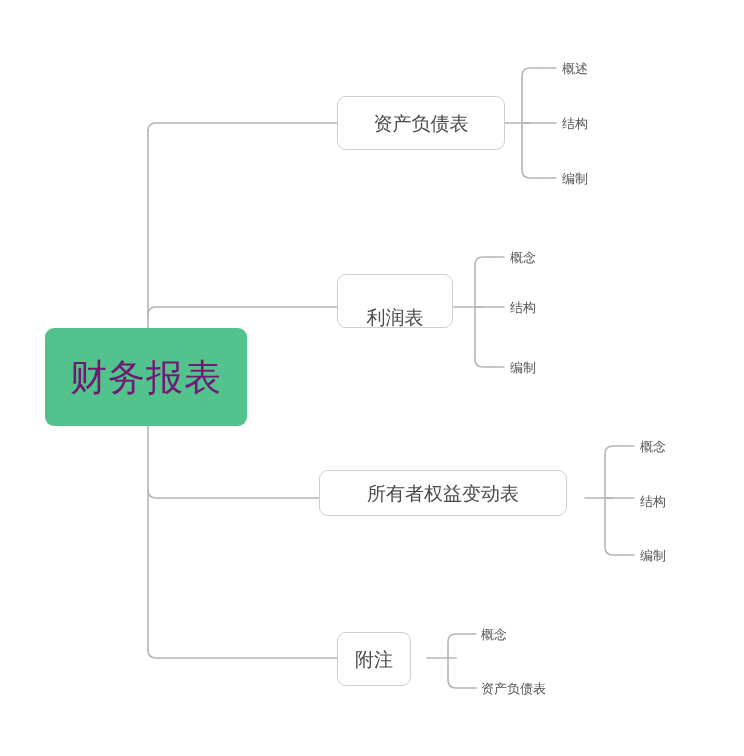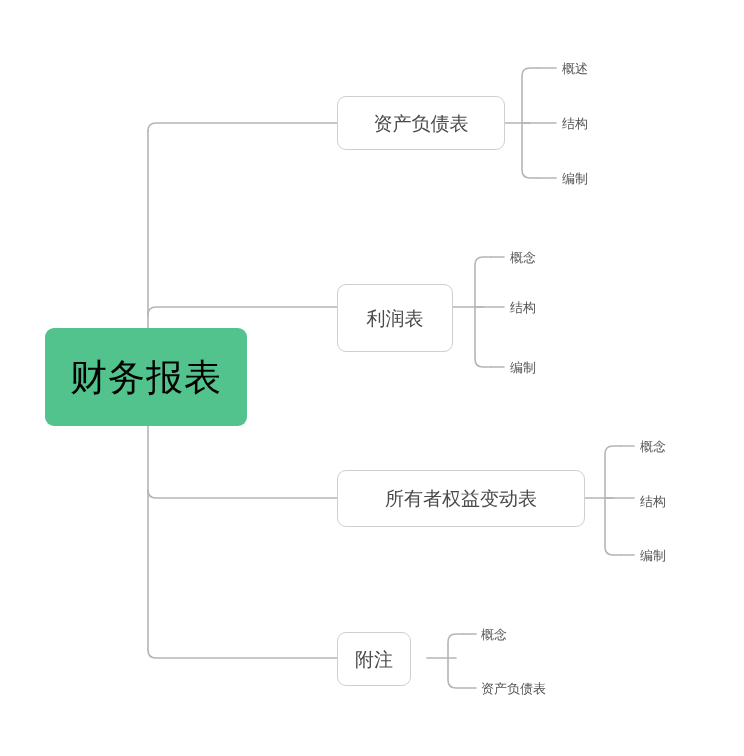--- a/index.html
+++ b/index.html
@@ -38,21 +38,21 @@
     color: #ffffff;
     left: 45px;
     top: 328px;
     width: 202px;
     height: 98px;
     z-index: 5;
   }
   .root-label {
     font-size: 37px;
     letter-spacing: 1px;
-    color: #000000;
+    color: #701a75;
     line-height: 1;
     white-space: nowrap;
   }
   .branch-node {
     background: #ffffff;
     border: 1px solid #cfcfcf;
     border-radius: 9px;
     z-index: 4;
   }
   .branch-label {
@@ -120,28 +120,28 @@
     <span class="root-label">财务报表</span>
   </div>
 
   <div class="node branch-node" style="left:337px; top:96px; width:168px; height:54px;">
     <span class="branch-label">资产负债表</span>
   </div>
   <div class="leaf-node" style="left:562px; top:68px;">概述</div>
   <div class="leaf-node" style="left:562px; top:123px;">结构</div>
   <div class="leaf-node" style="left:562px; top:178px;">编制</div>
 
-  <div class="node branch-node" style="left:337px; top:284px; width:116px; height:68px;">
+  <div class="node branch-node" style="left:337px; top:274px; width:116px; height:54px;align-items:flex-end;">
     <span class="branch-label">利润表</span>
   </div>
   <div class="leaf-node" style="left:510px; top:257px;">概念</div>
   <div class="leaf-node" style="left:510px; top:307px;">结构</div>
   <div class="leaf-node" style="left:510px; top:367px;">编制</div>
 
-  <div class="node branch-node" style="left:337px; top:470px; width:248px; height:57px;">
+  <div class="node branch-node" style="left:319px; top:470px; width:248px; height:46px;">
     <span class="branch-label">所有者权益变动表</span>
   </div>
   <div class="leaf-node" style="left:640px; top:446px;">概念</div>
   <div class="leaf-node" style="left:640px; top:501px;">结构</div>
   <div class="leaf-node" style="left:640px; top:555px;">编制</div>
 
   <div class="node branch-node" style="left:337px; top:632px; width:74px; height:54px;">
     <span class="branch-label">附注</span>
   </div>
   <div class="leaf-node" style="left:481px; top:634px;">概念</div>

